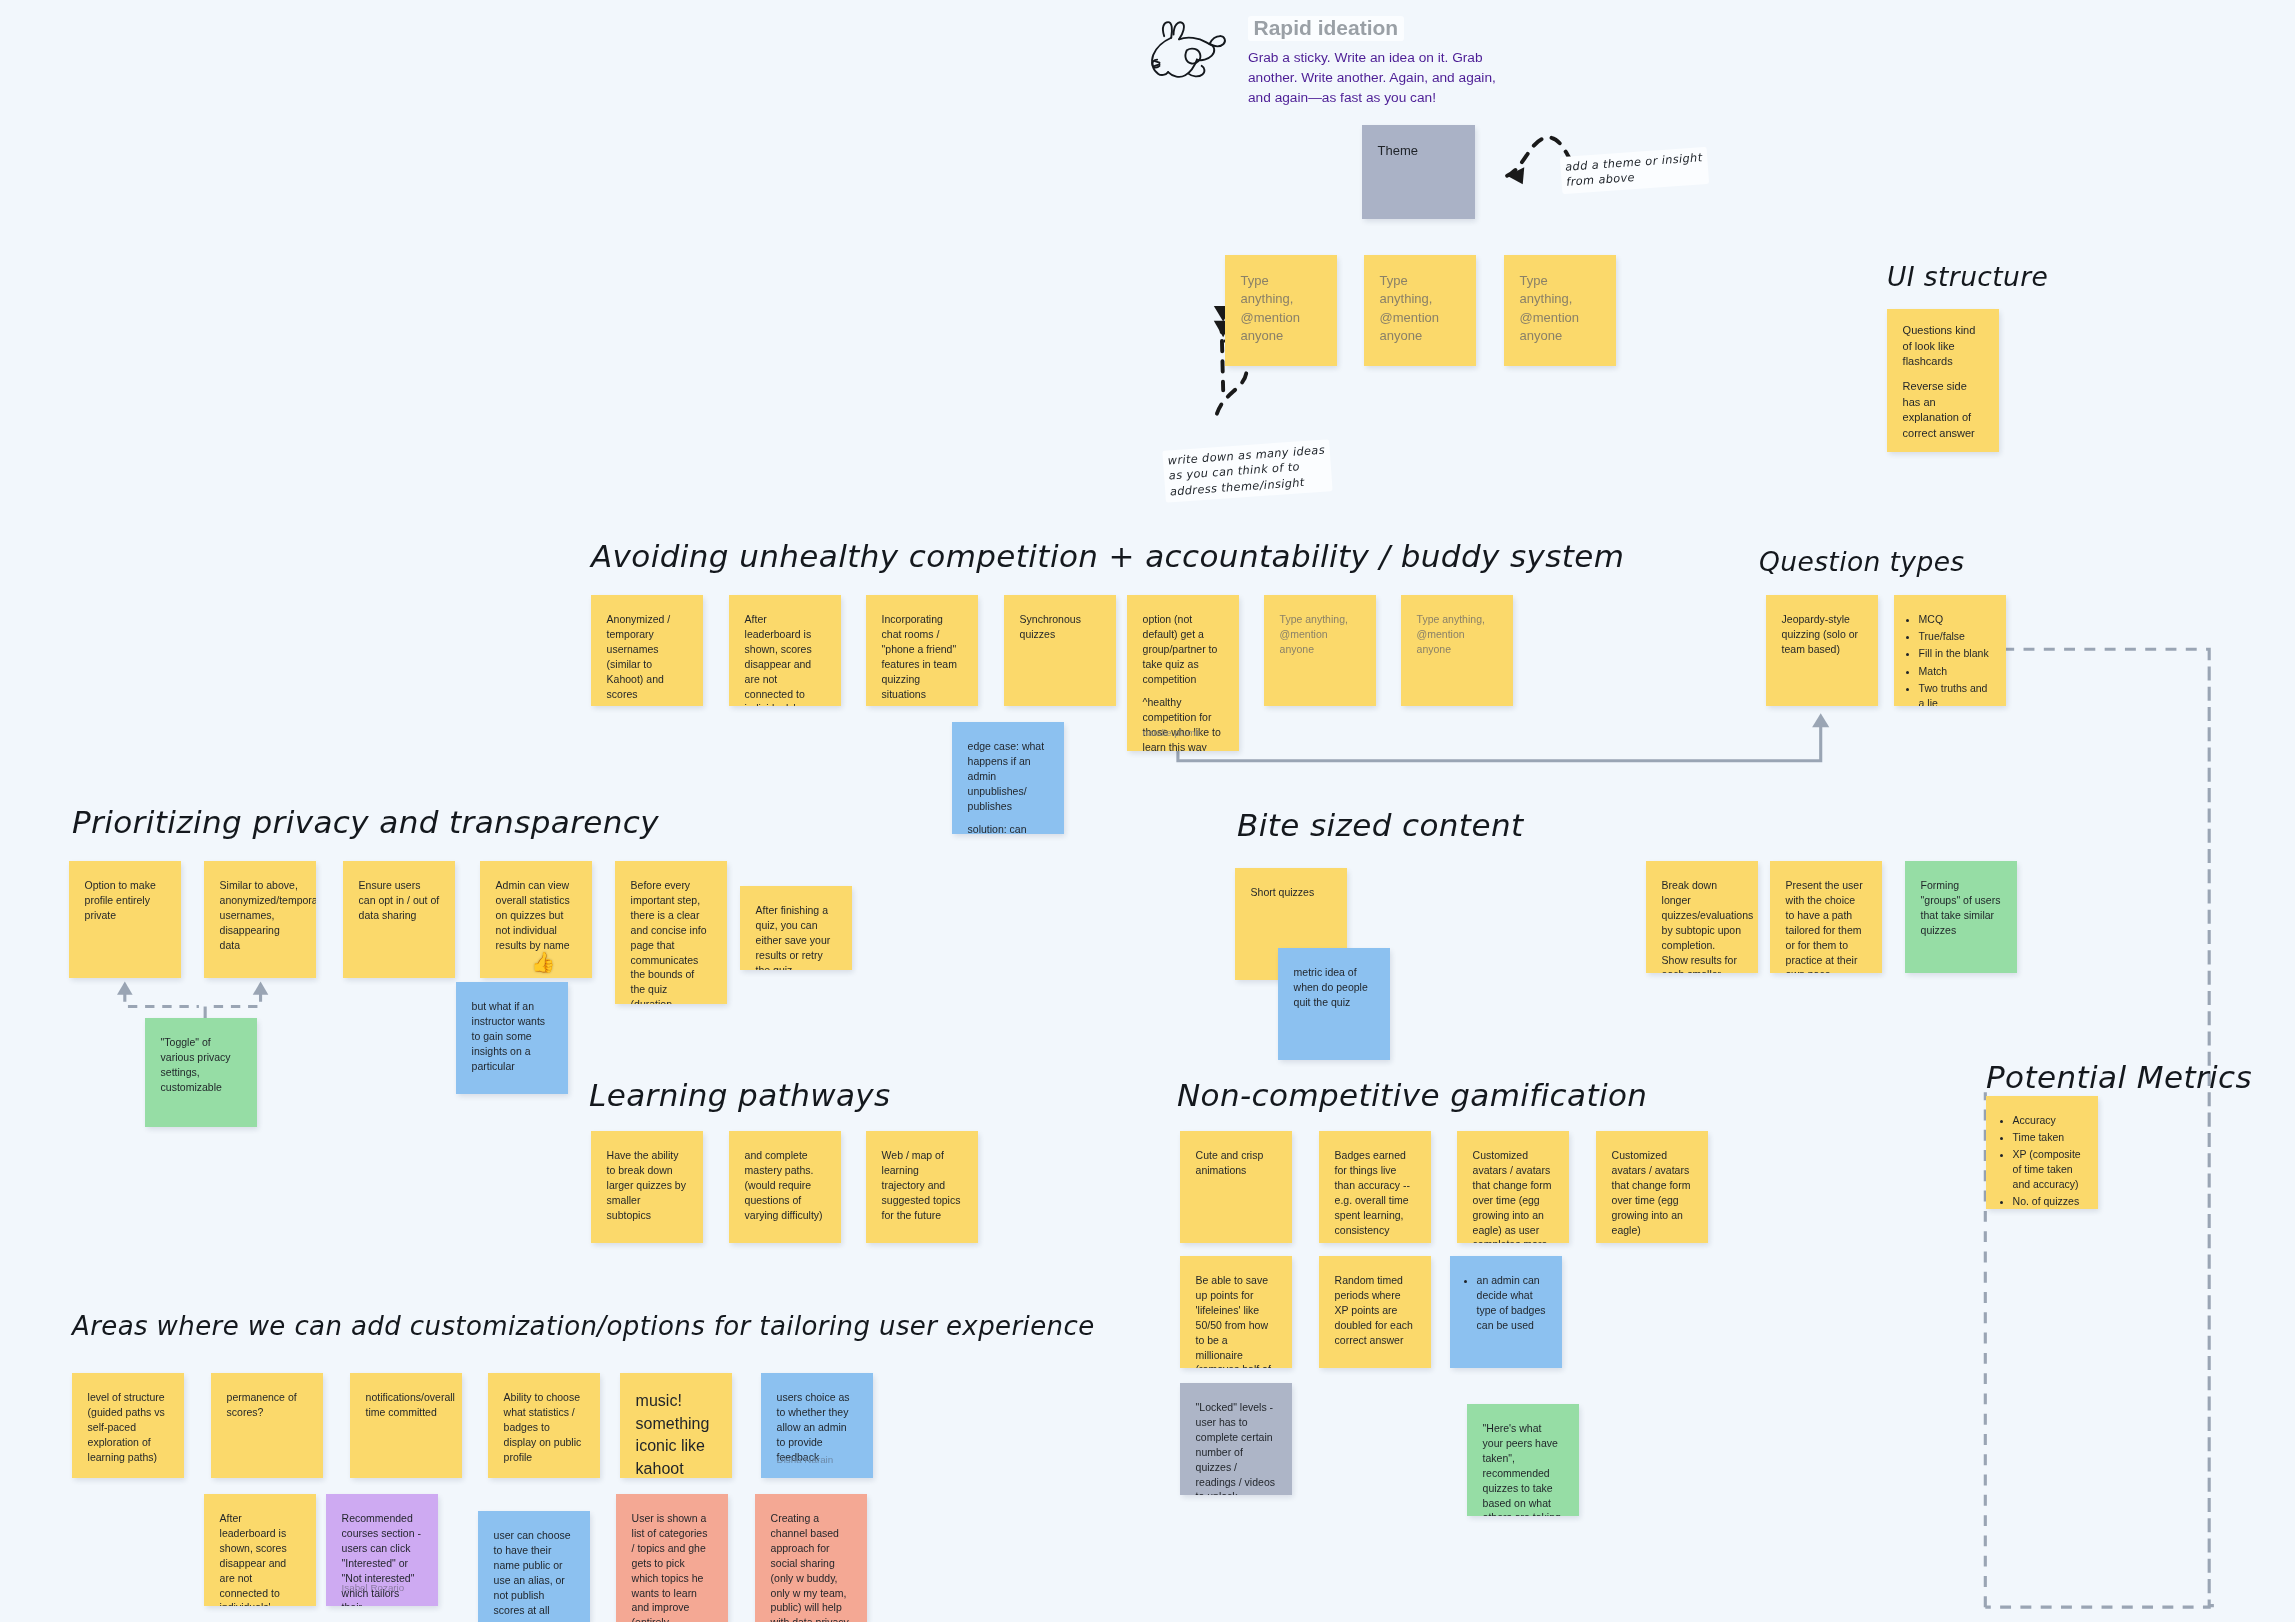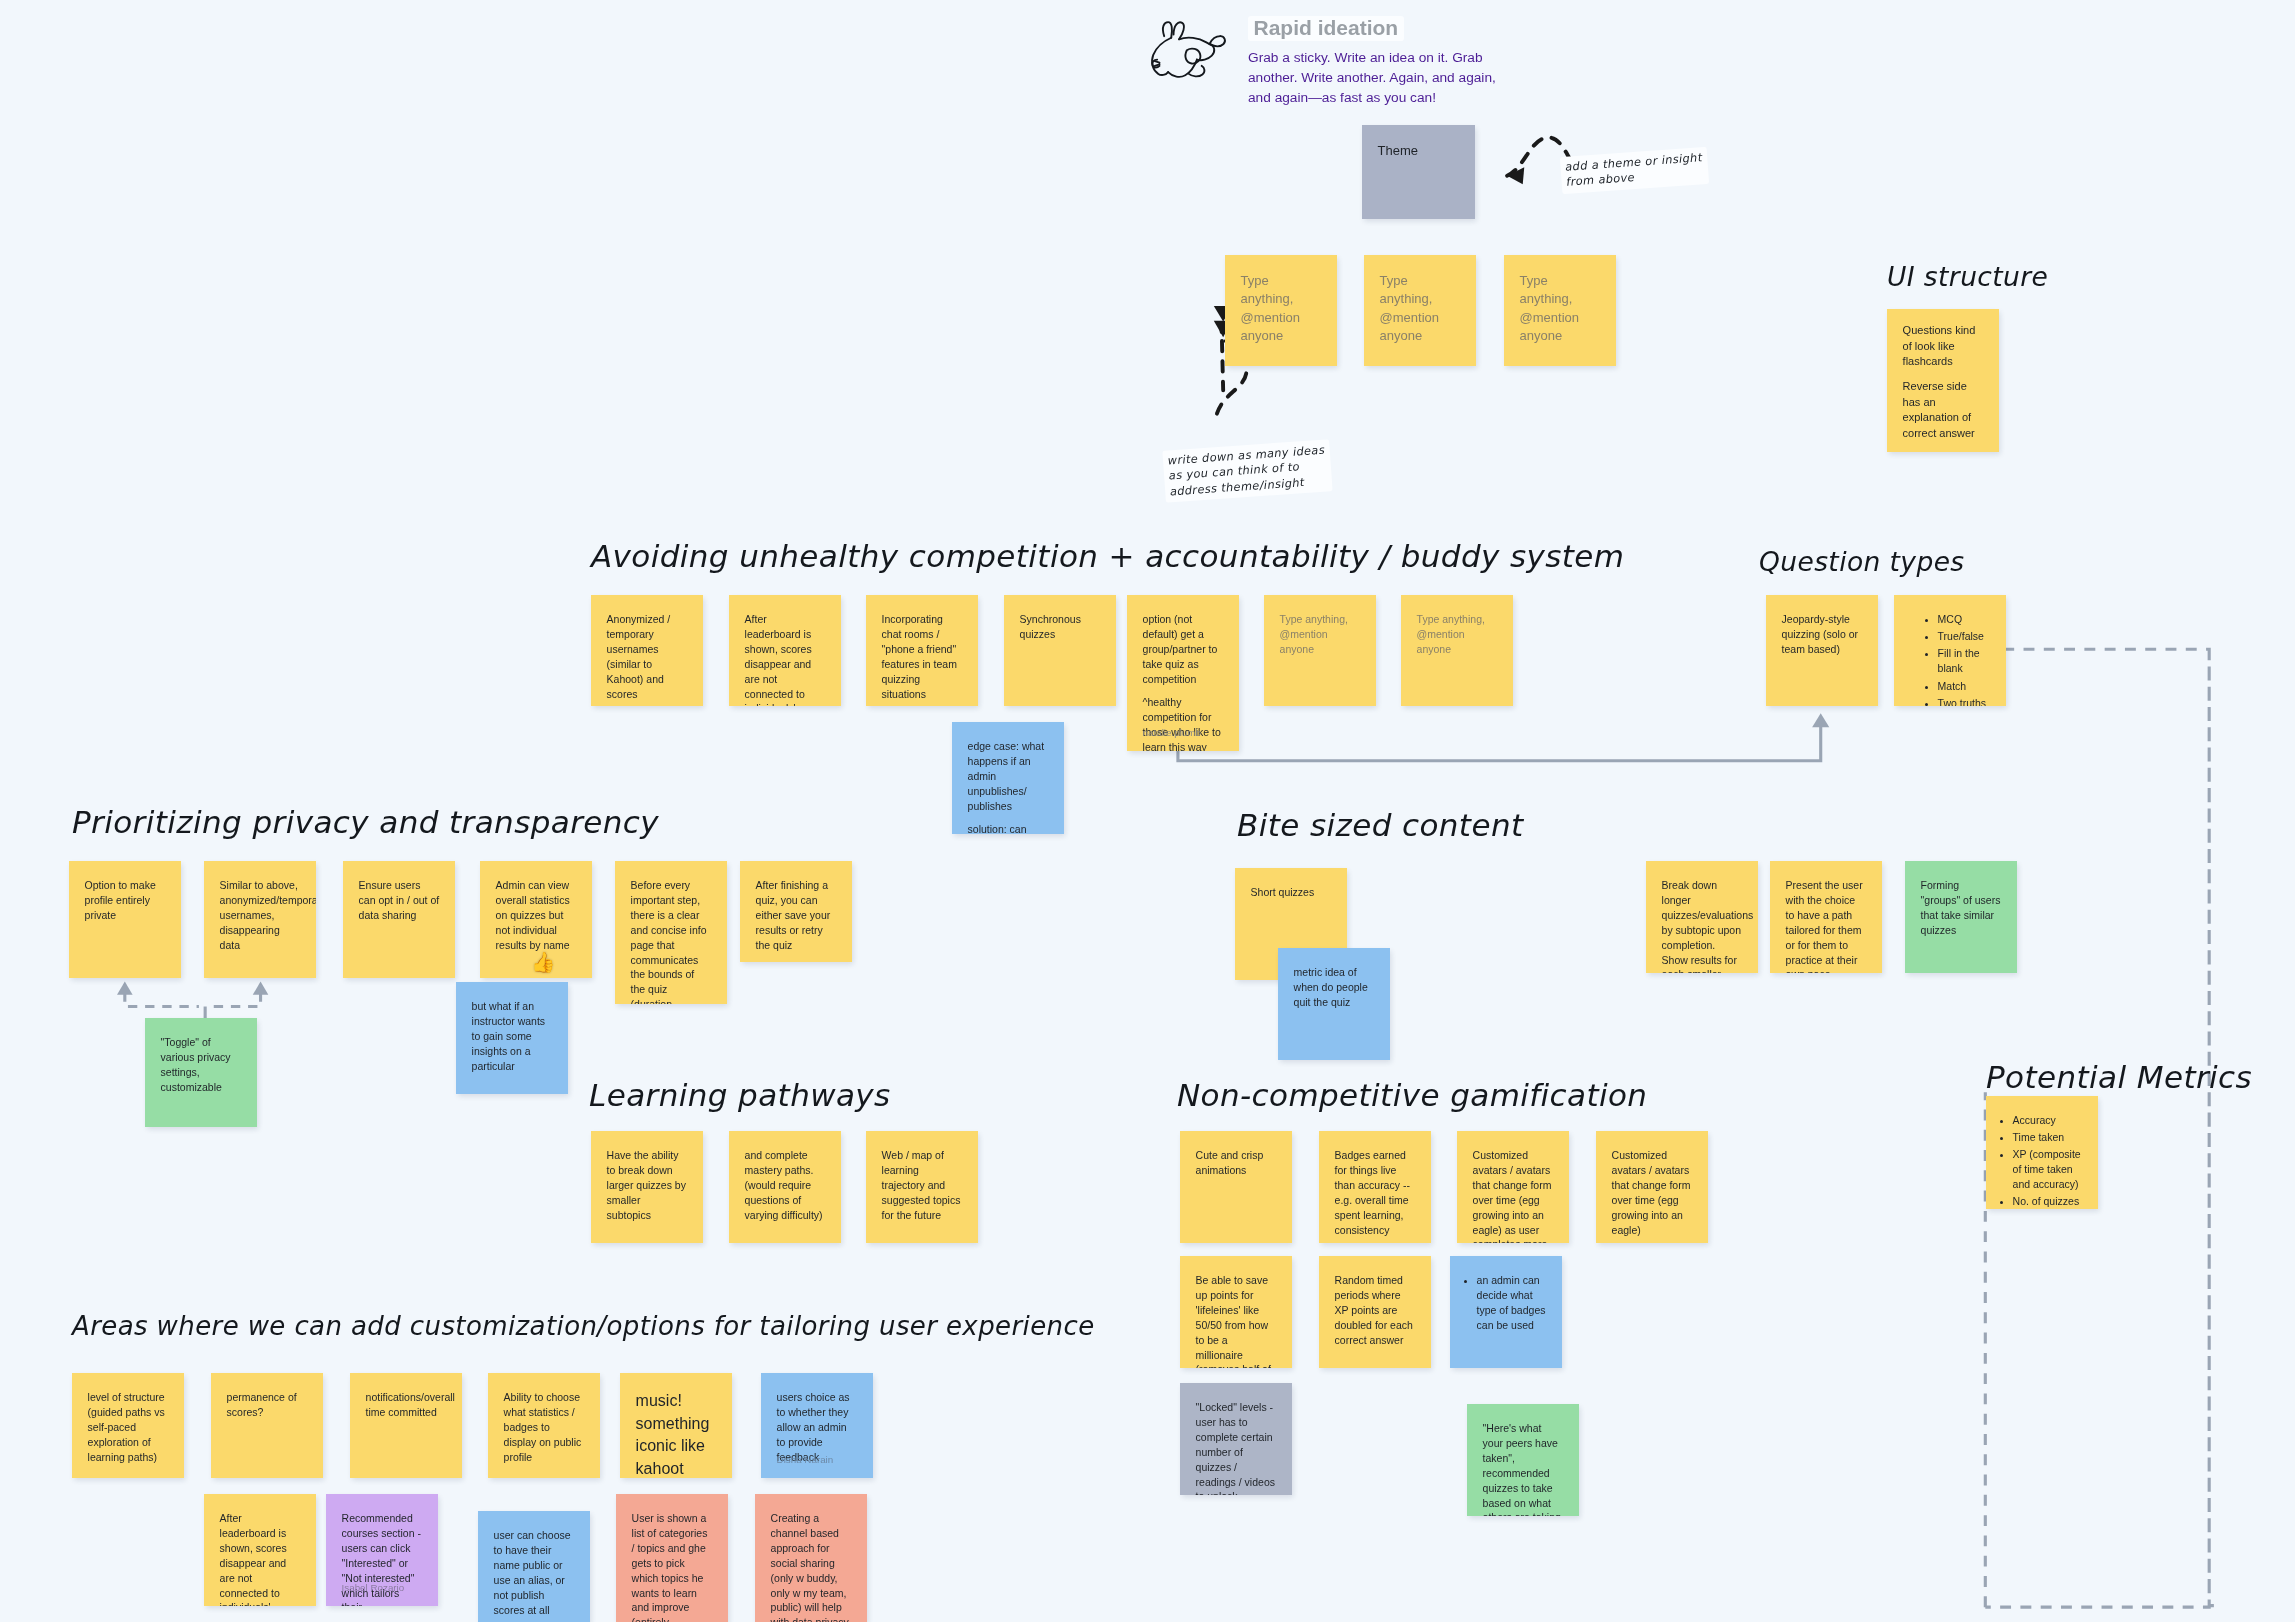--- a/index.html
+++ b/index.html
@@ -182,21 +182,21 @@
 
   <div class="sticky blue" style="left:952px;top:722px;width:112px;height:112px;font-size:10.5px;">
     <p style="margin-bottom:8.6px;">edge case: what happens if an admin unpublishes/ publishes</p>
     <p>solution: can make not live edits and restrictions and permissions based on the role</p>
   </div>
 
   <div class="hand h2" style="left:1759px;top:546px;">Question types</div>
   <div class="sticky yellow" style="left:1766px;top:595px;width:112px;height:111px;font-size:10.5px;">
     <span>Jeopardy-style quizzing (solo or team based)</span>
   </div>
-  <div class="sticky yellow" style="left:1894px;top:595px;width:112px;height:111px;font-size:10.5px;padding-left:28px;">
+  <div class="sticky yellow" style="left:1894px;top:595px;width:112px;height:111px;font-size:10.5px;padding-left:9px;">
     <ul>
       <li>MCQ</li>
       <li>True/false</li>
       <li>Fill in the blank</li>
       <li>Match</li>
       <li>Two truths and a lie</li>
 
     </ul>
   </div>
 
@@ -212,21 +212,21 @@
     <span>Ensure users can opt in / out of data sharing</span>
   </div>
   <div class="sticky yellow" style="left:480px;top:861px;width:112px;height:117px;font-size:10.5px;">
     <span>Admin can view overall statistics on quizzes but not individual results by name</span>
   </div>
   <div class="reaction" style="left:531px;top:953px;">👍</div>
 
   <div class="sticky yellow" style="left:615px;top:861px;width:112px;height:143px;font-size:10.5px;">
     <span>Before every important step, there is a clear and concise info page that communicates the bounds of the quiz (duration, questions), the topics covered, type of assessment questions, and a reminder of how and where their data will be used</span>
   </div>
-  <div class="sticky yellow" style="left:740px;top:861px;width:112px;height:101px;font-size:10.5px;">
+  <div class="sticky yellow" style="left:740px;top:886px;width:112px;height:84px;font-size:10.5px;">
     <span>After finishing a quiz, you can either save your results or retry the quiz</span>
   </div>
   <div class="sticky blue" style="left:456px;top:982px;width:112px;height:112px;font-size:10.5px;">
     <span>but what if an instructor wants to gain some insights on a particular</span>
   </div>
   <div class="sticky green" style="left:145px;top:1018px;width:112px;height:109px;font-size:10.5px;">
     <span>"Toggle" of various privacy settings, customizable</span>
   </div>
 
   <div class="hand h1" style="left:1237px;top:807px;">Bite sized content</div>

